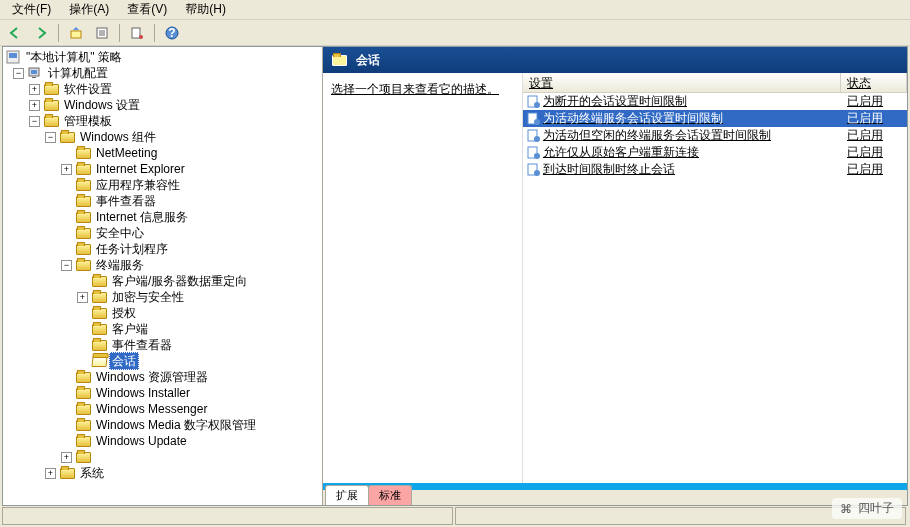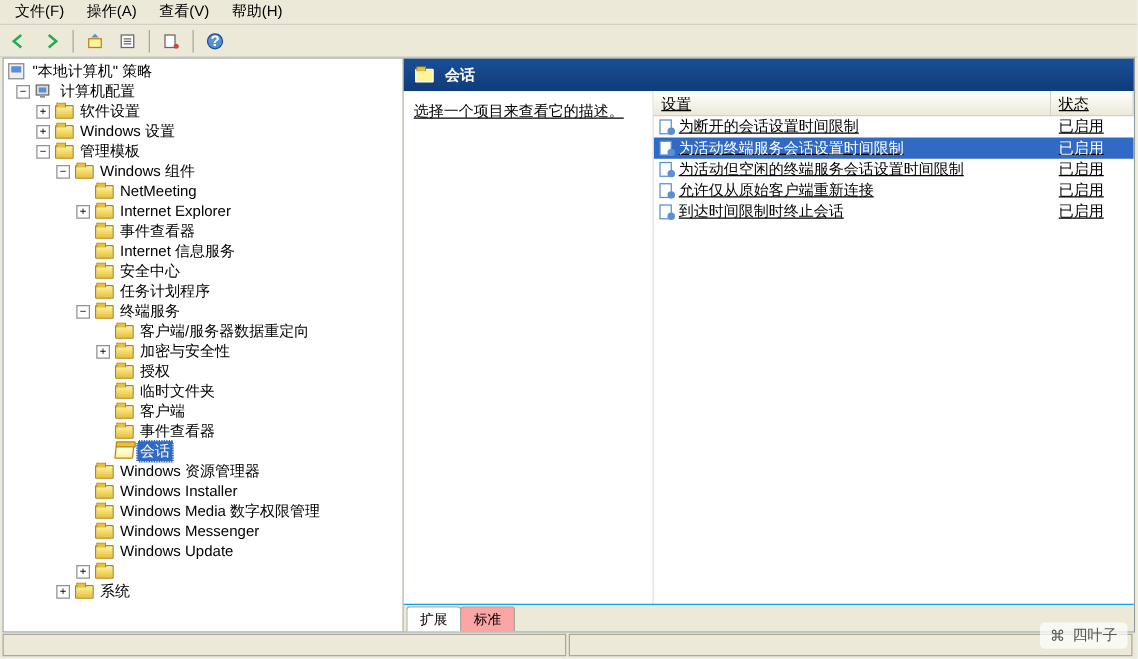--- a/index.html
+++ b/index.html
@@ -36,21 +36,21 @@
 .list-header > div { border-right: 1px solid #d4d0c8; padding: 2px 6px; background: linear-gradient(#fff, #ece9d8); cursor: default; }
 .lh-setting { flex: 1; }
 .lh-status { width: 66px; }
 .list-body { flex: 1; overflow: auto; }
 .list-row { display: flex; height: 17px; align-items: center; padding-left: 2px; justify-content: center; }
 .list-row.selected { background: #316ac5; color: #fff; }
 .lr-icon { width: 16px; display: flex; justify-content: center; }
 .lr-setting { flex: 1; padding-left: 2px; }
 .lr-status { width: 66px; padding-left: 6px; }
 
-.right-tabs { height: 22px; border-top: 1px solid #0ea5e9; display: flex; align-items: flex-end; background: #ece9d8; padding-left: 2px; }
+.right-tabs { height: 22px; border-top: 7px solid #0ea5e9; display: flex; align-items: flex-end; background: #ece9d8; padding-left: 2px; }
 .right-tabs .tab { padding: 2px 10px; border: 1px solid #aca899; border-bottom: none; background: #fca5a5; margin-right: -1px; cursor: default; border-radius: 3px 3px 0 0; font-size: 11px; }
 .right-tabs .tab.active { background: #fff; }
 
 .statusbar { height: 18px; margin: 1px 2px 0; display: flex; }
 .statusbar > div { border: 1px solid #aca899; flex: 1; margin-right: 2px; background: #ece9d8; }
 
 .watermark { position: absolute; right: 8px; bottom: 8px; color: #555; font-size: 14px; background: rgba(255,255,255,0.7); padding: 2px 8px; border-radius: 4px; display: flex; gap: 6px; align-items: center; }
 
 
 .folder { width: 15px; height: 11px; background: linear-gradient(#fef49c, #e6c13e); border: 1px solid #b8860b; border-radius: 1px; position: relative; }
@@ -191,20 +191,28 @@
           <span class="folder"></span>
         </span>
       <span class="label">Internet Explorer</span>
     </div>
     <div class="tree-row">
       <span class="indent" style="width:58px"></span>
         <span class="expander-blank"></span>
       <span class="icon">
           <span class="folder"></span>
         </span>
+      <span class="label">应用程序兼容性</span>
+    </div>
+    <div class="tree-row">
+      <span class="indent" style="width:58px"></span>
+        <span class="expander-blank"></span>
+      <span class="icon">
+          <span class="folder"></span>
+        </span>
       <span class="label">事件查看器</span>
     </div>
     <div class="tree-row">
       <span class="indent" style="width:58px"></span>
         <span class="expander-blank"></span>
       <span class="icon">
           <span class="folder"></span>
         </span>
       <span class="label">Internet 信息服务</span>
     </div>
@@ -256,28 +264,20 @@
           <span class="folder"></span>
         </span>
       <span class="label">授权</span>
     </div>
     <div class="tree-row">
       <span class="indent" style="width:74px"></span>
         <span class="expander-blank"></span>
       <span class="icon">
           <span class="folder"></span>
         </span>
-      <span class="label">临时文件夹</span>
-    </div>
-    <div class="tree-row">
-      <span class="indent" style="width:74px"></span>
-        <span class="expander-blank"></span>
-      <span class="icon">
-          <span class="folder"></span>
-        </span>
       <span class="label">客户端</span>
     </div>
     <div class="tree-row">
       <span class="indent" style="width:74px"></span>
         <span class="expander-blank"></span>
       <span class="icon">
           <span class="folder"></span>
         </span>
       <span class="label">事件查看器</span>
     </div>
@@ -305,29 +305,29 @@
           <span class="folder"></span>
         </span>
       <span class="label">Windows Installer</span>
     </div>
     <div class="tree-row">
       <span class="indent" style="width:58px"></span>
         <span class="expander-blank"></span>
       <span class="icon">
           <span class="folder"></span>
         </span>
+      <span class="label">Windows Messenger</span>
+    </div>
+    <div class="tree-row">
+      <span class="indent" style="width:58px"></span>
+        <span class="expander-blank"></span>
+      <span class="icon">
+          <span class="folder"></span>
+        </span>
       <span class="label">Windows Media 数字权限管理</span>
-    </div>
-    <div class="tree-row">
-      <span class="indent" style="width:58px"></span>
-        <span class="expander-blank"></span>
-      <span class="icon">
-          <span class="folder"></span>
-        </span>
-      <span class="label">Windows Messenger</span>
     </div>
     <div class="tree-row">
       <span class="indent" style="width:58px"></span>
         <span class="expander-blank"></span>
       <span class="icon">
           <span class="folder"></span>
         </span>
       <span class="label">Windows Update</span>
     </div>
     <div class="tree-row">

